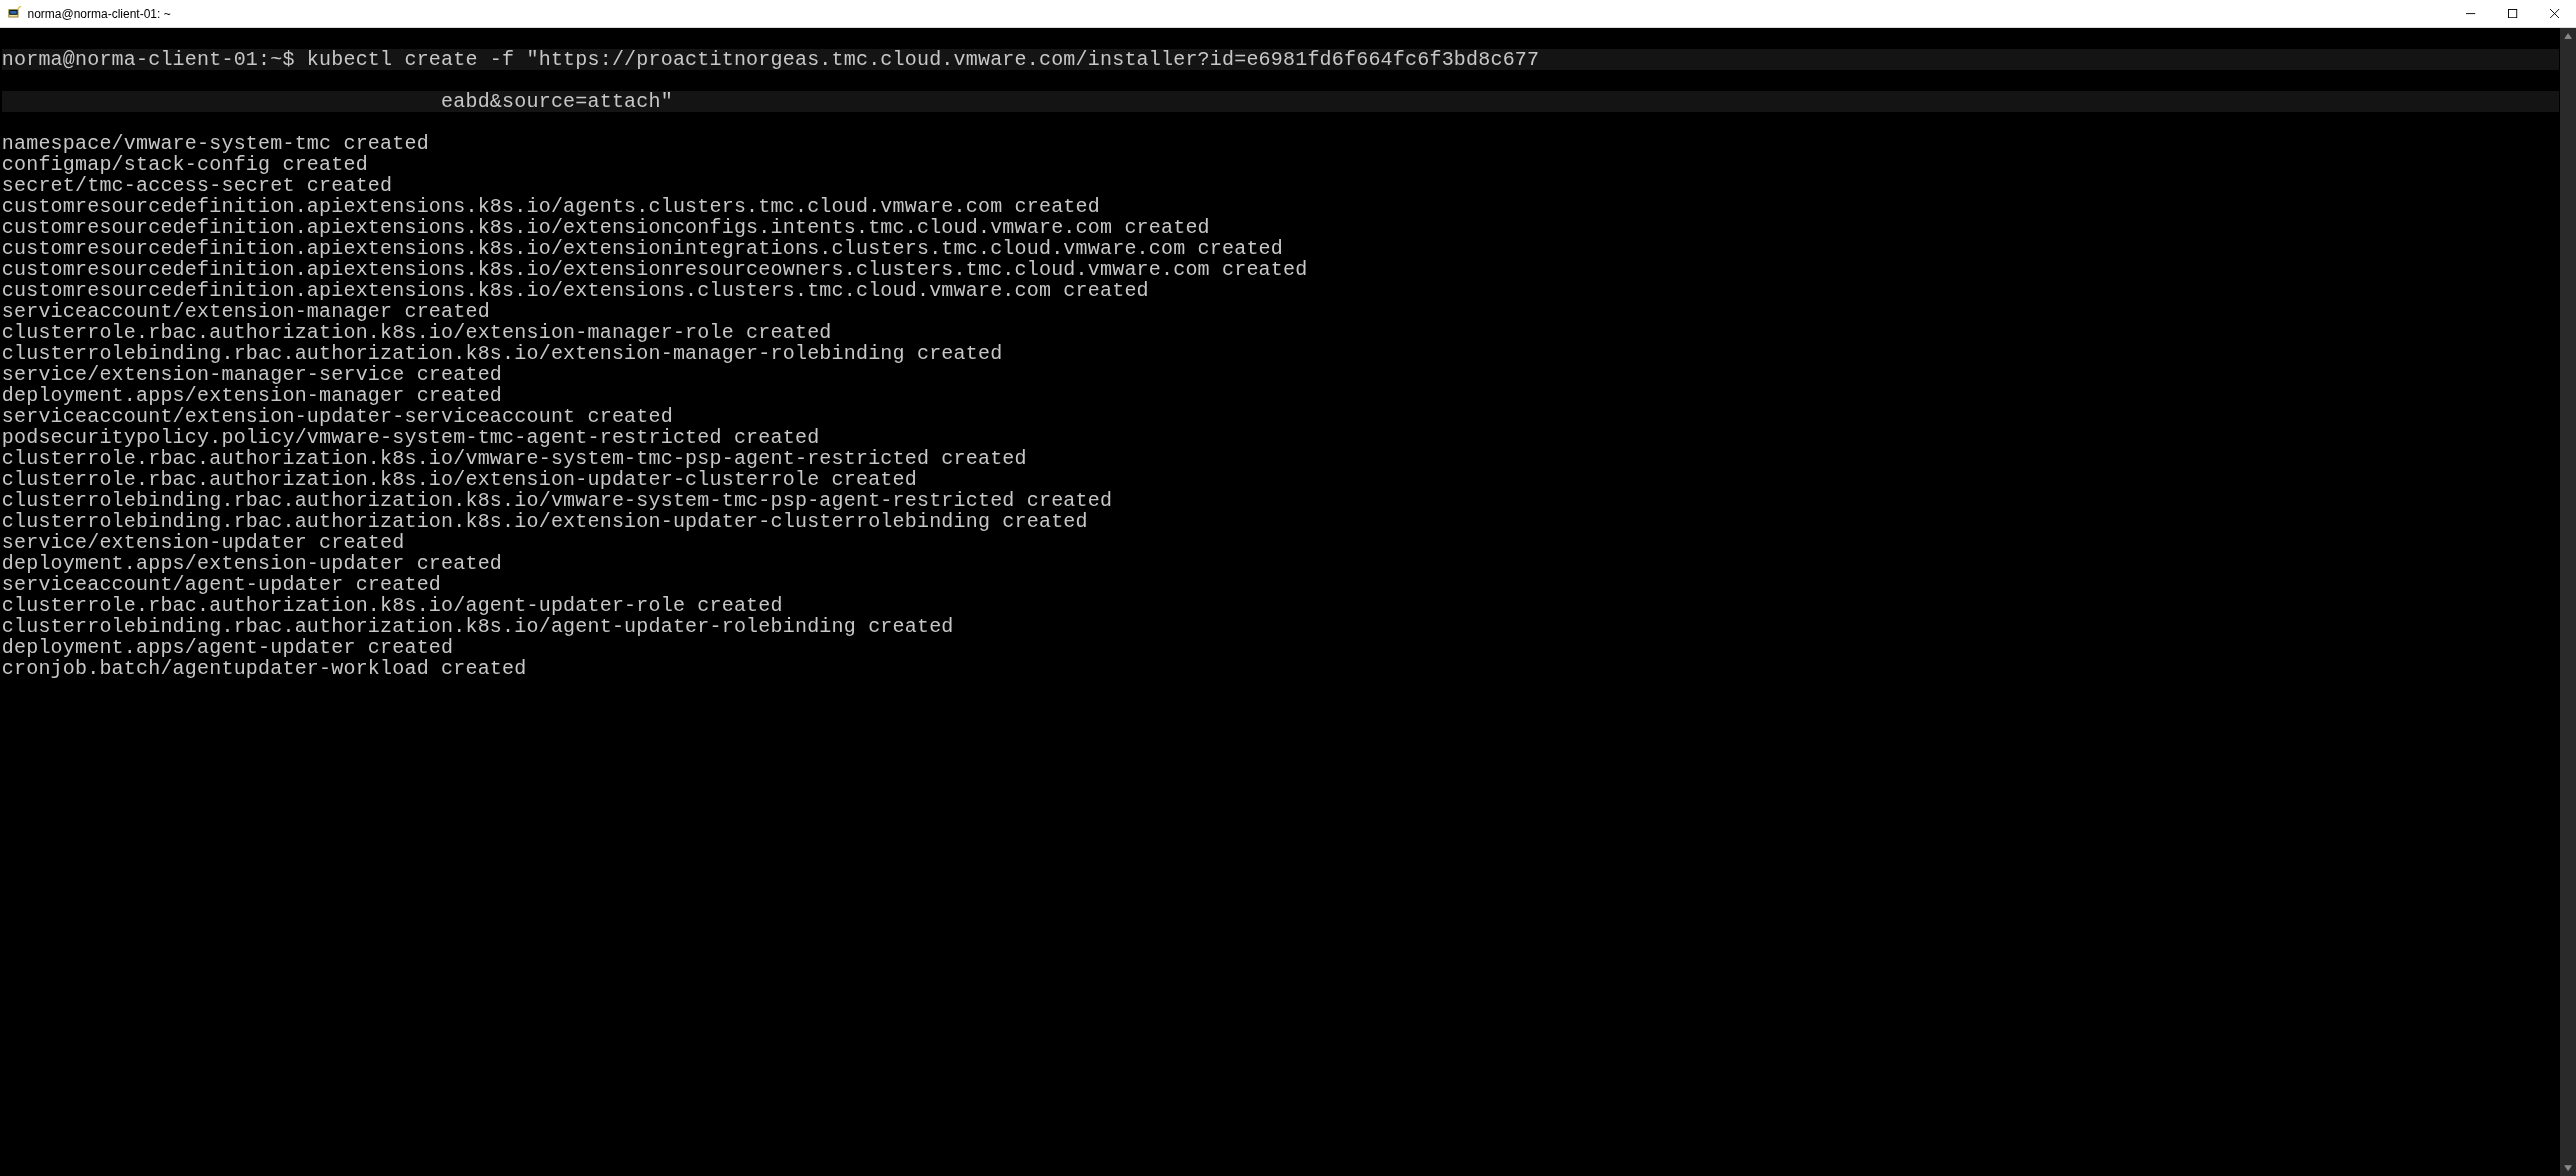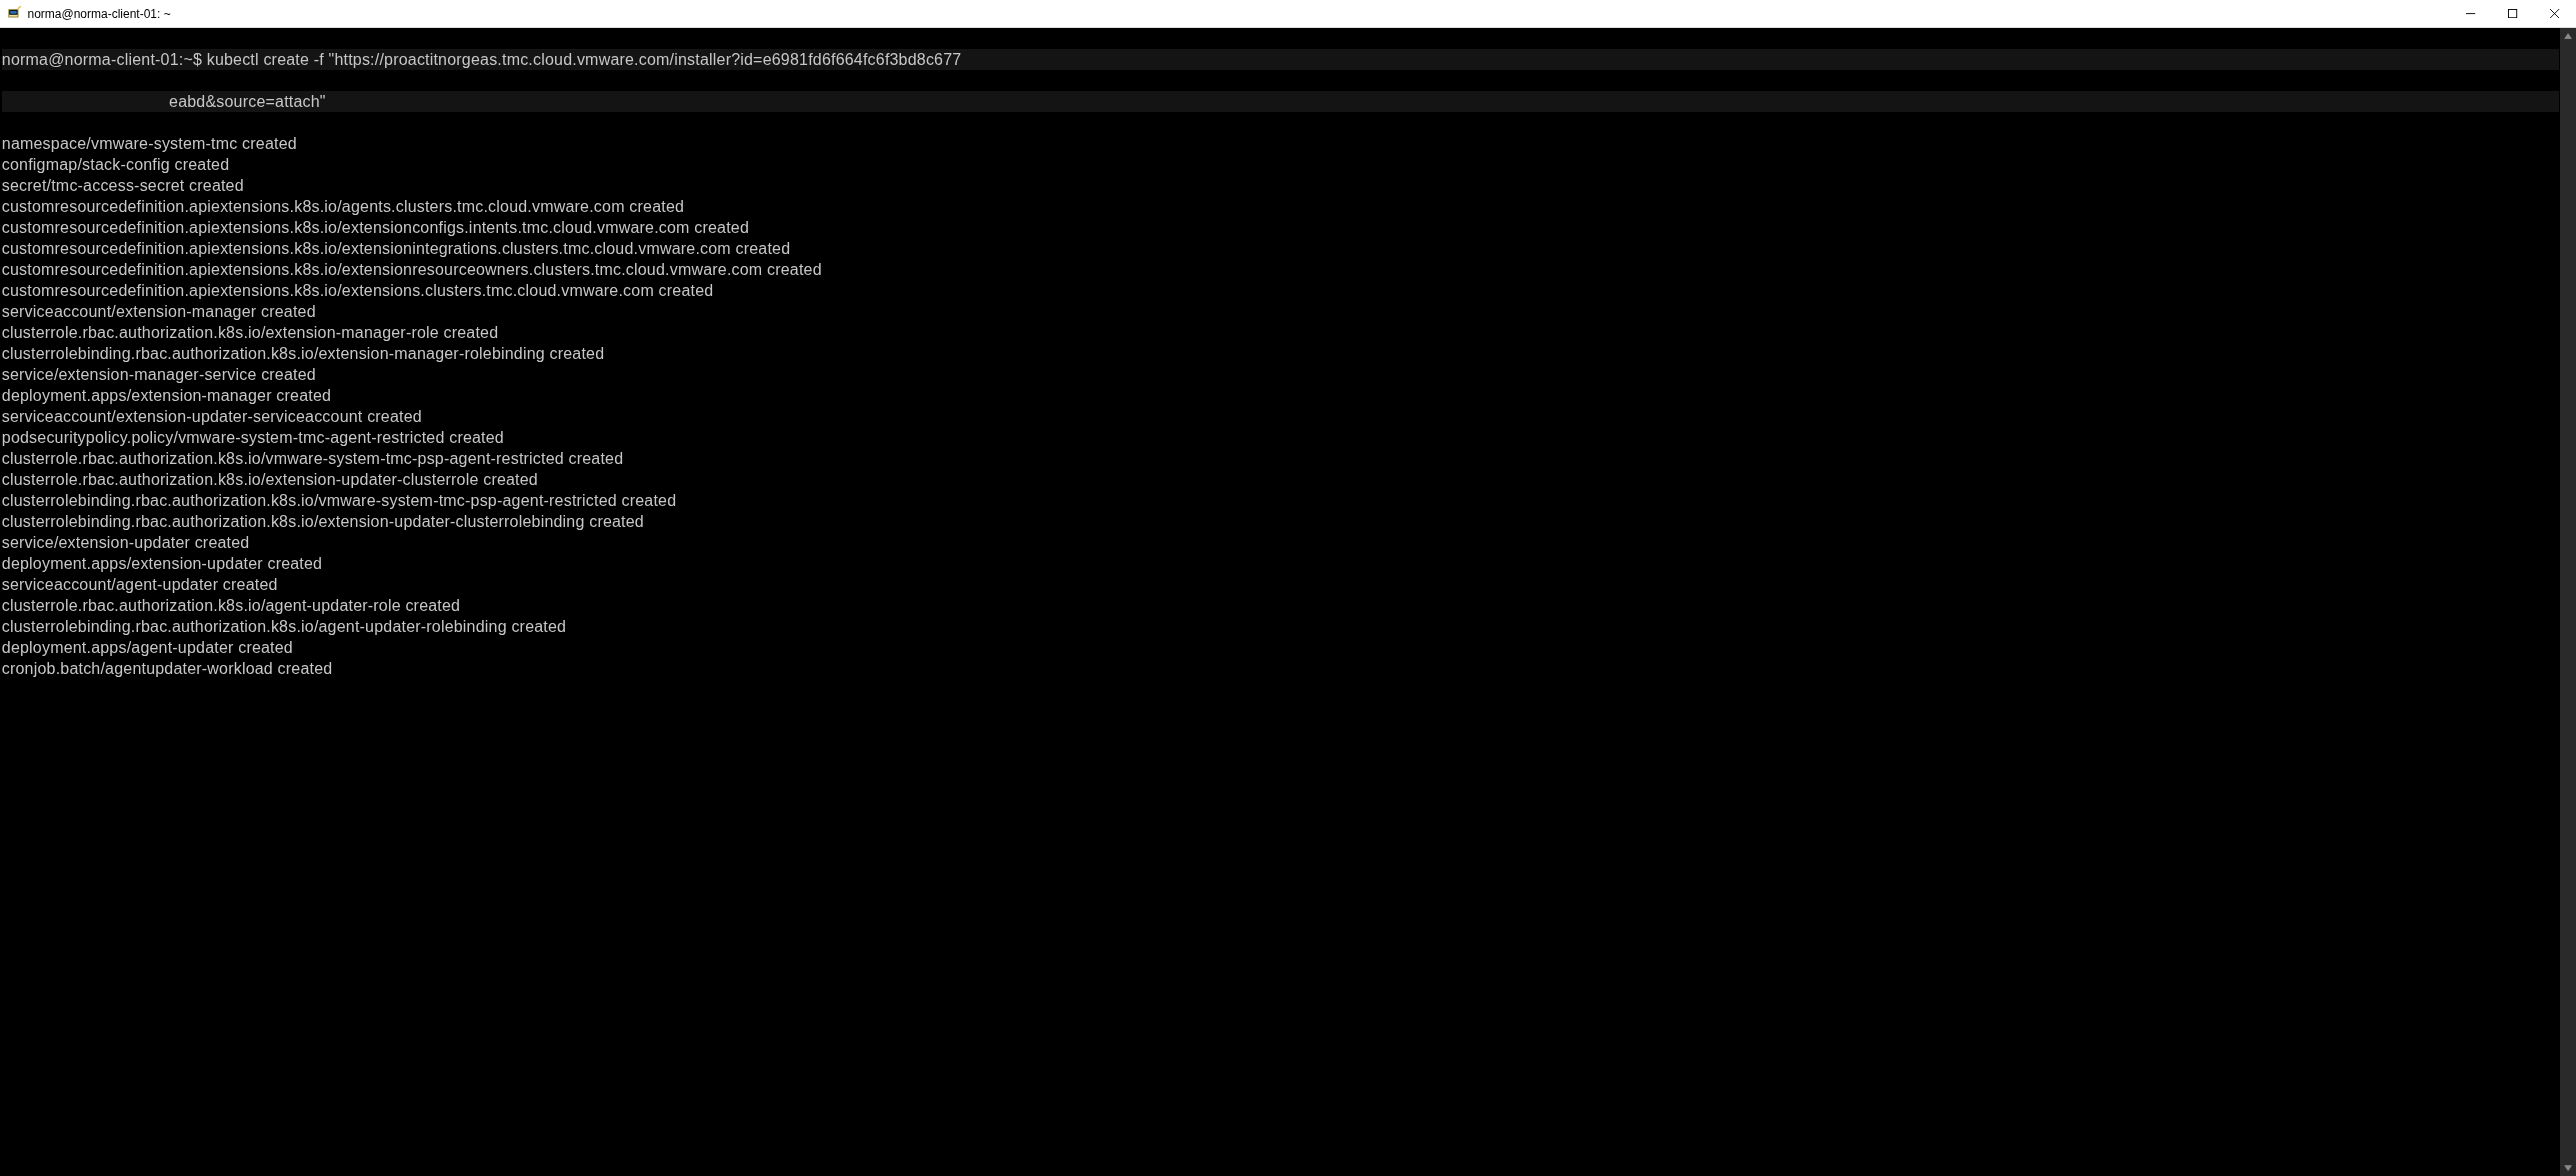--- a/index.html
+++ b/index.html
@@ -49,22 +49,22 @@
     justify-content: center;
     cursor: pointer;
   }
   .titlebar svg { stroke: #000; fill: none; }
 
   .terminal-wrap {
     flex: 1;
     display: flex;
     background: #000000;
     color: #c7c7c7;
-    font-family: Liberation Sans, sans-serif;
-    font-size: 16px;
+    font-family: Liberation Mono, monospace;
+    font-size: 20px;
     line-height: 21px;
     position: relative;
     overflow: hidden;
   }
   .terminal {
     flex: 1;
     padding: 0 1.8px 0 1.8px;
     white-space: pre;
     letter-spacing: 0.2px;
   }

